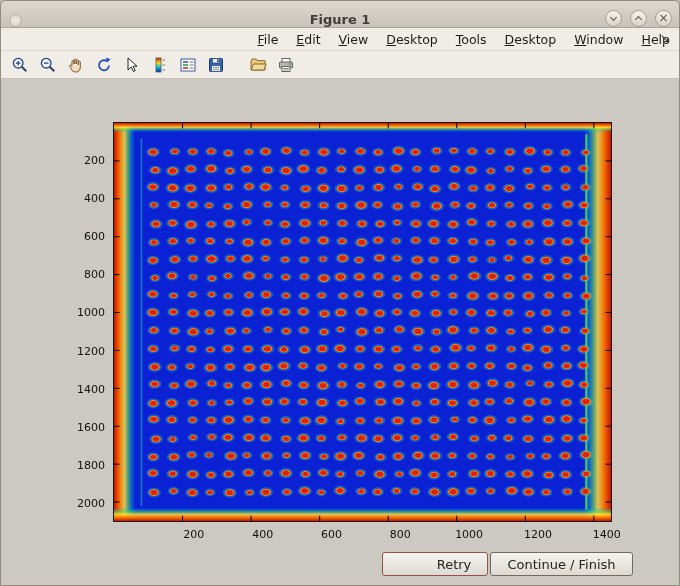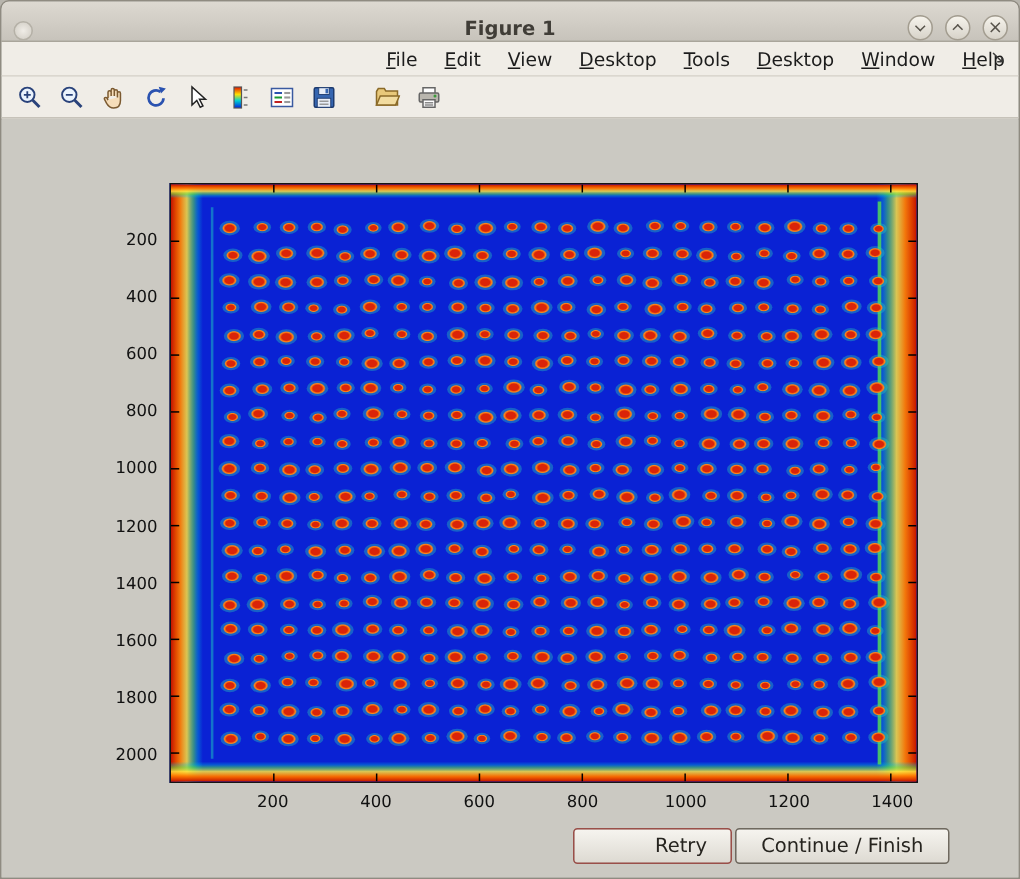--- a/index.html
+++ b/index.html
@@ -26,21 +26,21 @@
   
   .toolbar { height:28px; background:#f0ede7; border-bottom:1px solid #c7c3ba; display:flex; align-items:center; padding-left:6px; gap:3px; }
   .tbtn { width:25px; height:23px; display:flex; align-items:center; justify-content:center; border:1px solid transparent; border-radius:2px; cursor:pointer; }
   .tsep { width:11px; }
 
   
   .figure-area { position:absolute; top:79px; left:0; right:0; bottom:0; background:#cbc9c2; }
   .axes-wrap { position:absolute; left:112px; top:42px; width:499px; height:400px; }
   .axes { position:absolute; inset:0; border:1px solid #151515; background:#0a22d4; cursor:crosshair; }
   .axes svg { display:block; width:100%; height:100%; }
-  .tick-label { position:absolute; font-size:11px; color:#111; }
+  .tick-label { position:absolute; font-size:11px; color:#111;margin-left:12px; }
   .ylab { right:calc(100% + 8px); transform:translateY(-50%); white-space:nowrap; }
   .xlab { top:calc(100% + 6px); transform:translateX(-50%); }
 
   
   .btn { position:absolute; bottom:9px; height:24px; font-size:13px; color:#26241f; font-family:"DejaVu Sans","Liberation Sans",sans-serif; background:linear-gradient(#f6f4ef,#dddad2); border-radius:3px; cursor:pointer; }
   .btn-retry { right:191px; width:106px; border:1px solid #9a4f49;padding-left:38px; }
   .btn-continue { right:46px; width:143px; border:1px solid #6f695f;margin-left:36px; }
 </style>
 </head>
 <body>

